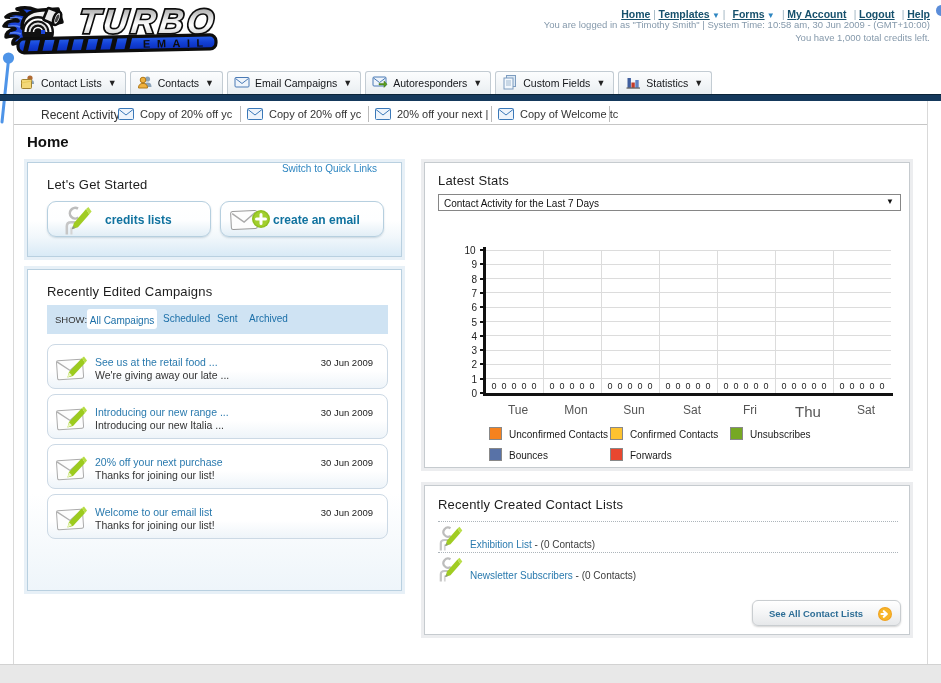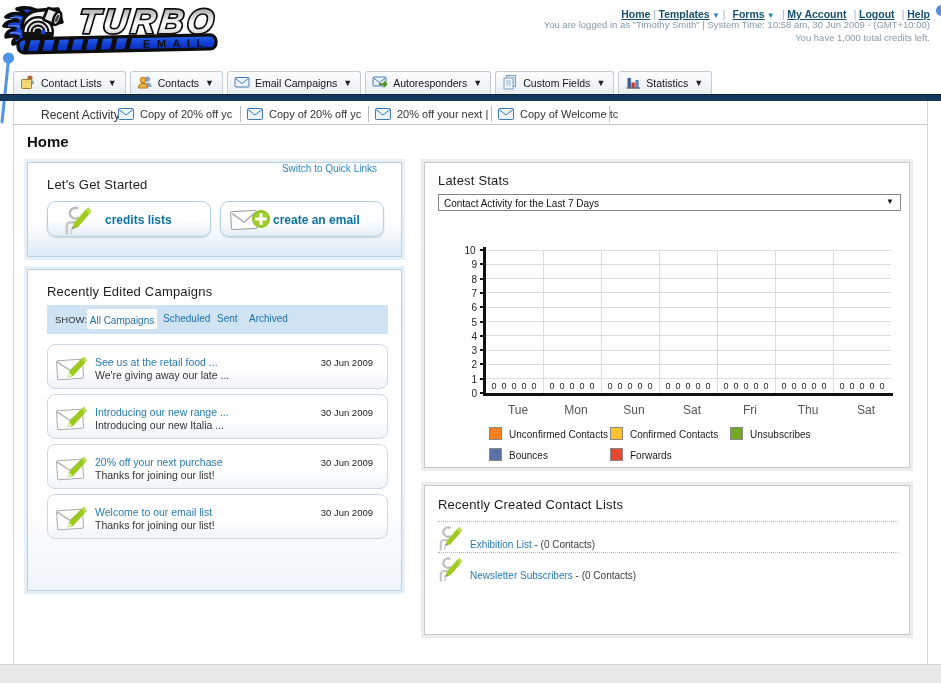--- a/index.html
+++ b/index.html
@@ -269,21 +269,21 @@
       <div style="position:absolute;left:268px;top:218px;width:10px;text-align:center;font-size:9px;color:#222">0</div>
       <div style="position:absolute;left:278px;top:218px;width:10px;text-align:center;font-size:9px;color:#222">0</div>
       <div style="position:absolute;left:292px;top:87px;height:143px;border-left:1px solid #dcdcdc"></div>
       <div style="position:absolute;left:296px;top:240px;width:58px;text-align:center;font-size:12px;color:#555">Fri</div>
       <div style="position:absolute;left:296px;top:218px;width:10px;text-align:center;font-size:9px;color:#222">0</div>
       <div style="position:absolute;left:306px;top:218px;width:10px;text-align:center;font-size:9px;color:#222">0</div>
       <div style="position:absolute;left:316px;top:218px;width:10px;text-align:center;font-size:9px;color:#222">0</div>
       <div style="position:absolute;left:326px;top:218px;width:10px;text-align:center;font-size:9px;color:#222">0</div>
       <div style="position:absolute;left:336px;top:218px;width:10px;text-align:center;font-size:9px;color:#222">0</div>
       <div style="position:absolute;left:350px;top:87px;height:143px;border-left:1px solid #dcdcdc"></div>
-      <div style="position:absolute;left:354px;top:240px;width:58px;text-align:center;font-size:12px;color:#555">Thu</div>
+      <div style="position:absolute;left:354px;top:240px;width:58px;text-align:center;font-size:15px;color:#555">Thu</div>
       <div style="position:absolute;left:354px;top:218px;width:10px;text-align:center;font-size:9px;color:#222">0</div>
       <div style="position:absolute;left:364px;top:218px;width:10px;text-align:center;font-size:9px;color:#222">0</div>
       <div style="position:absolute;left:374px;top:218px;width:10px;text-align:center;font-size:9px;color:#222">0</div>
       <div style="position:absolute;left:384px;top:218px;width:10px;text-align:center;font-size:9px;color:#222">0</div>
       <div style="position:absolute;left:394px;top:218px;width:10px;text-align:center;font-size:9px;color:#222">0</div>
       <div style="position:absolute;left:408px;top:87px;height:143px;border-left:1px solid #dcdcdc"></div>
       <div style="position:absolute;left:412px;top:240px;width:58px;text-align:center;font-size:12px;color:#555">Sat</div>
       <div style="position:absolute;left:412px;top:218px;width:10px;text-align:center;font-size:9px;color:#222">0</div>
       <div style="position:absolute;left:422px;top:218px;width:10px;text-align:center;font-size:9px;color:#222">0</div>
       <div style="position:absolute;left:432px;top:218px;width:10px;text-align:center;font-size:9px;color:#222">0</div>
@@ -310,20 +310,26 @@
  <div class="dotline" style="left:13px;top:35px;width:460px"></div>
  <svg class="abs" style="left:13px;top:39px" width="25" height="26" viewBox="0 0 25 26">
       <use href="#personpencil"></use>
     </svg>
  <div class="abs" style="left:45px;top:48px"><span class="cl-link">Exhibition List</span><span class="cl-gray"> - (0 Contacts)</span></div>
  <div class="dotline" style="left:13px;top:66px;width:460px"></div>
  <svg class="abs" style="left:13px;top:70px" width="25" height="26" viewBox="0 0 25 26">
       <use href="#personpencil"></use>
     </svg>
  <div class="abs" style="left:45px;top:79px"><span class="cl-link">Newsletter Subscribers</span><span class="cl-gray"> - (0 Contacts)</span></div>
+ <div class="viewbtn" style="left:327px;top:114px;width:149px;height:26px">
+   <span class="abs" style="left:16px;top:7px">See All Contact Lists</span>
+   <svg class="abs" style="left:125px;top:6px" width="14" height="14" viewBox="0 0 14 14">
+        <use href="#oarrow"></use>
+      </svg>
+ </div>
 </div>
 
 <div class="abs" style="left:0;top:664px;width:941px;height:19px;background:#e8e8e8;border-top:1px solid #d2d2d2"></div>
 <svg width="0" height="0" style="position:absolute">
 <defs>
 <linearGradient id="chrome" x1="0" y1="0" x2="0" y2="1">
  <stop offset="0" stop-color="#8d8d8d"></stop>
         <stop offset=".45" stop-color="#e8e8e8"></stop>
  <stop offset=".6" stop-color="#ffffff"></stop>
         <stop offset="1" stop-color="#b7b7b7"></stop>

